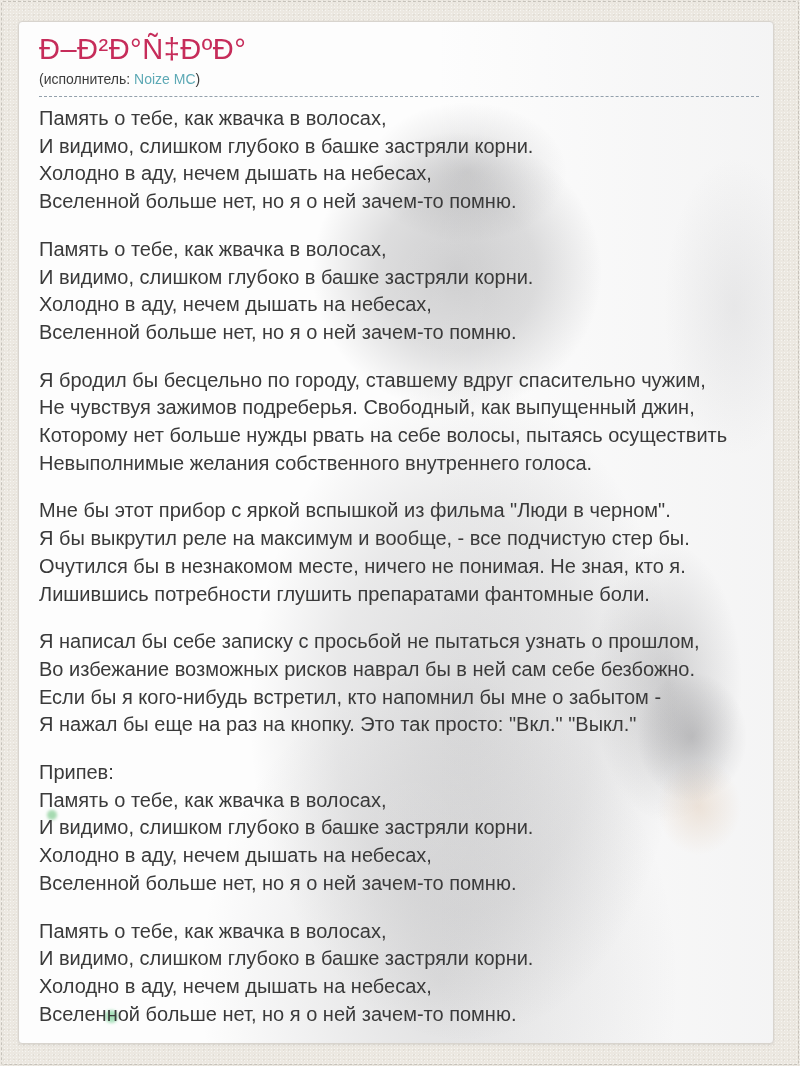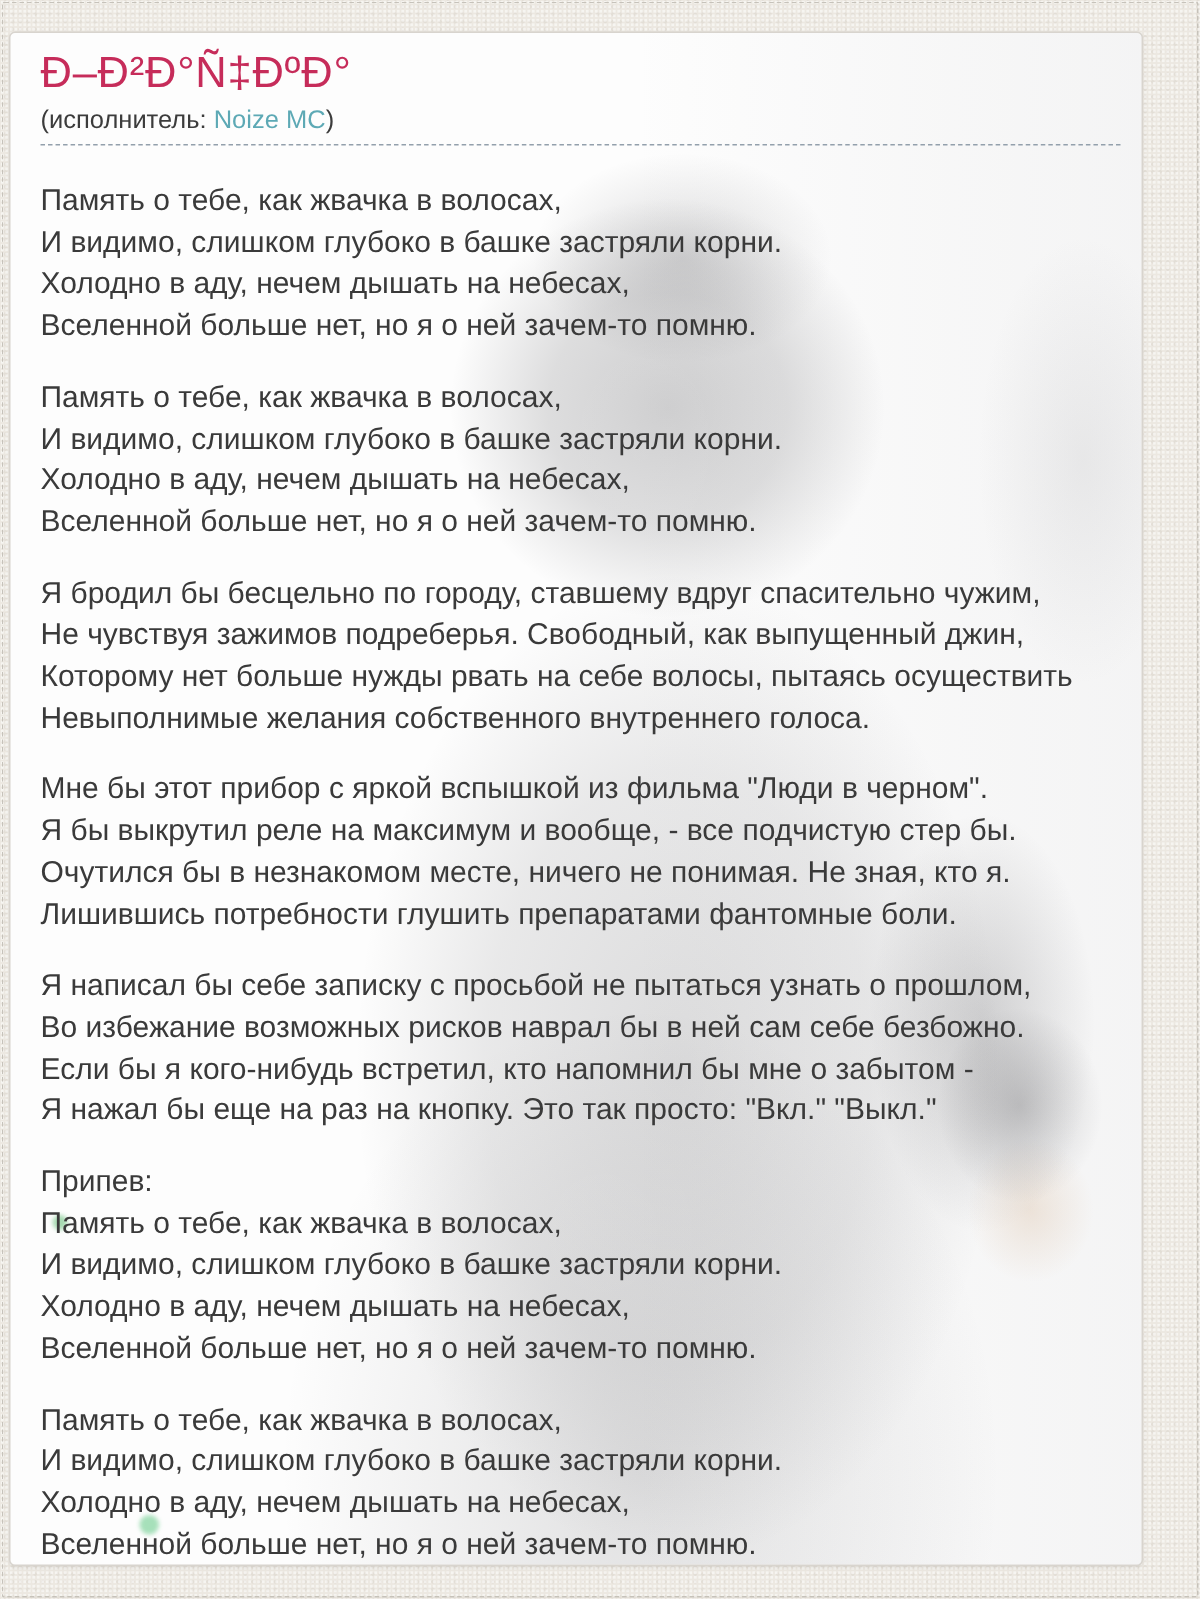--- a/index.html
+++ b/index.html
@@ -11,21 +11,21 @@
       radial-gradient(rgba(255,255,255,.55) 1px, transparent 1px),
       radial-gradient(rgba(175,168,155,.16) 1px, transparent 1px);
     background-size:3px 3px,5px 5px;
     background-position:0 0,1px 2px;
   }
   .page-border{
     position:absolute;inset:1px;pointer-events:none;
     border:1px dashed #c6c2ba;border-radius:2px;z-index:5;
   }
   .card{
-    position:absolute;left:6px;top:21px;width:754px;height:1021px;
+    position:absolute;left:18px;top:21px;width:754px;height:1021px;
     background:var(--card-bg,#fdfdfd);
     border:1px solid #d8d4ce;border-radius:4px;
     box-shadow:0 1px 3px rgba(0,0,0,.07);
     overflow:hidden;
   }
   
   .figure{
     position:absolute;inset:0;pointer-events:none;
     background-image:
       
@@ -51,28 +51,28 @@
   .dot{position:absolute;border-radius:50%;filter:blur(1.5px);}
   .dot.d1{left:28px;top:788px;width:10px;height:10px;background:rgba(95,190,115,.55);}
   .dot.d2{left:86px;top:988px;width:13px;height:13px;background:rgba(80,195,120,.5);}
 
   .content{position:relative;z-index:2;padding:11px 14px 0 20px;}
   h1.title{
     margin:0;font-size:29px;line-height:33px;font-weight:normal;
     color:var(--title-color,#c62c5a);letter-spacing:.5px;
   }
   .artist-line{
-    margin-top:2px;font-size:17px;line-height:23px;color:#3c3c3c;
+    margin-top:2px;font-size:14px;line-height:23px;color:#3c3c3c;
     padding-bottom:5px;border-bottom:1px dashed var(--sep-color,#93a0ac);
   }
   .artist-line a{
     color:var(--link-color,#5da9b5);text-decoration:none;cursor:pointer;
   }
   .lyrics{
-    margin-top:24px;font-size:20px;line-height:27.7px;
+    margin-top:8px;font-size:20px;line-height:27.7px;
     color:var(--text-color,#3a3a3a);
   }
   .lyrics p{margin:0 0 20px 0;white-space:nowrap;}
 </style>
 </head>
 <body style="--title-color: #c62c5a; --link-color: #5da9b5; --text-color: #3a3a3a; --sep-color: #93a0ac; --page-bg: #ece8e1; --card-bg: #fdfdfd;">
 
 <div class="page-border"></div>
 
 <div class="card">

